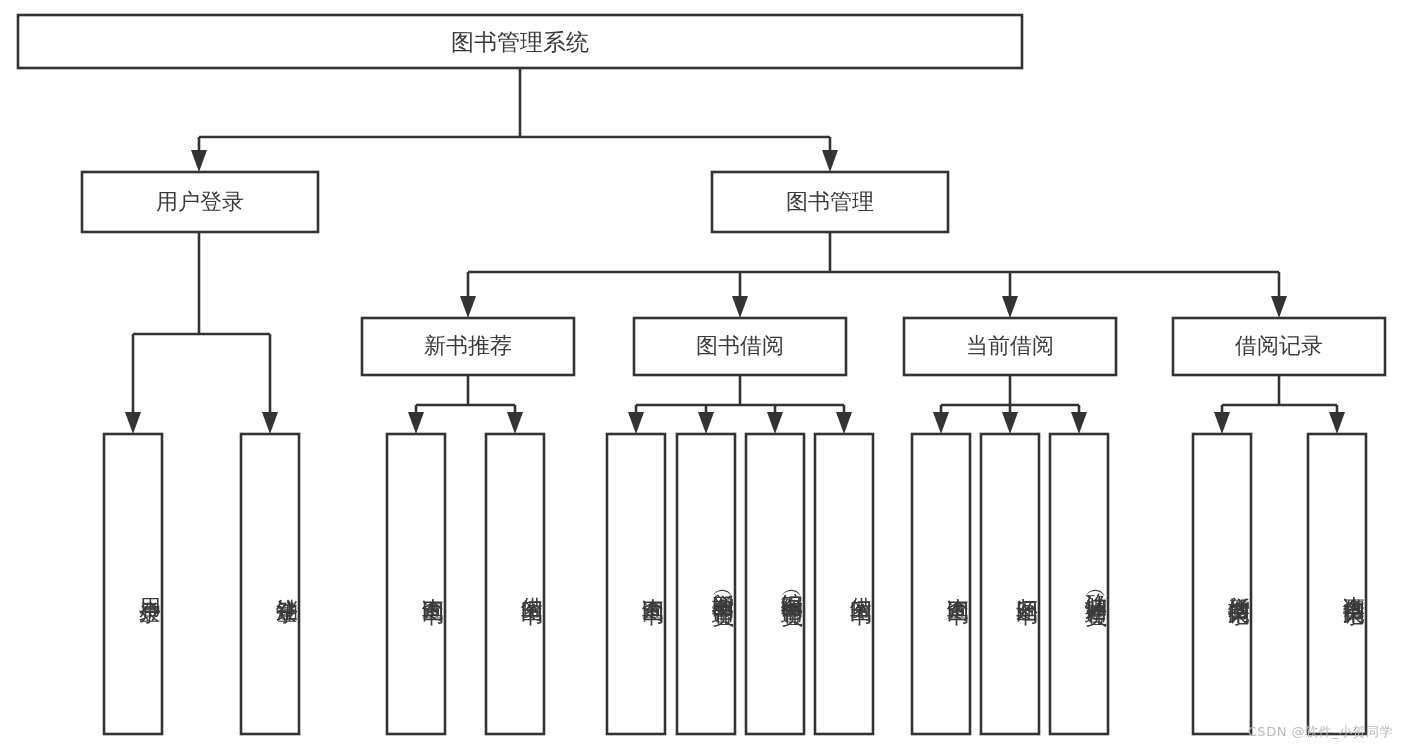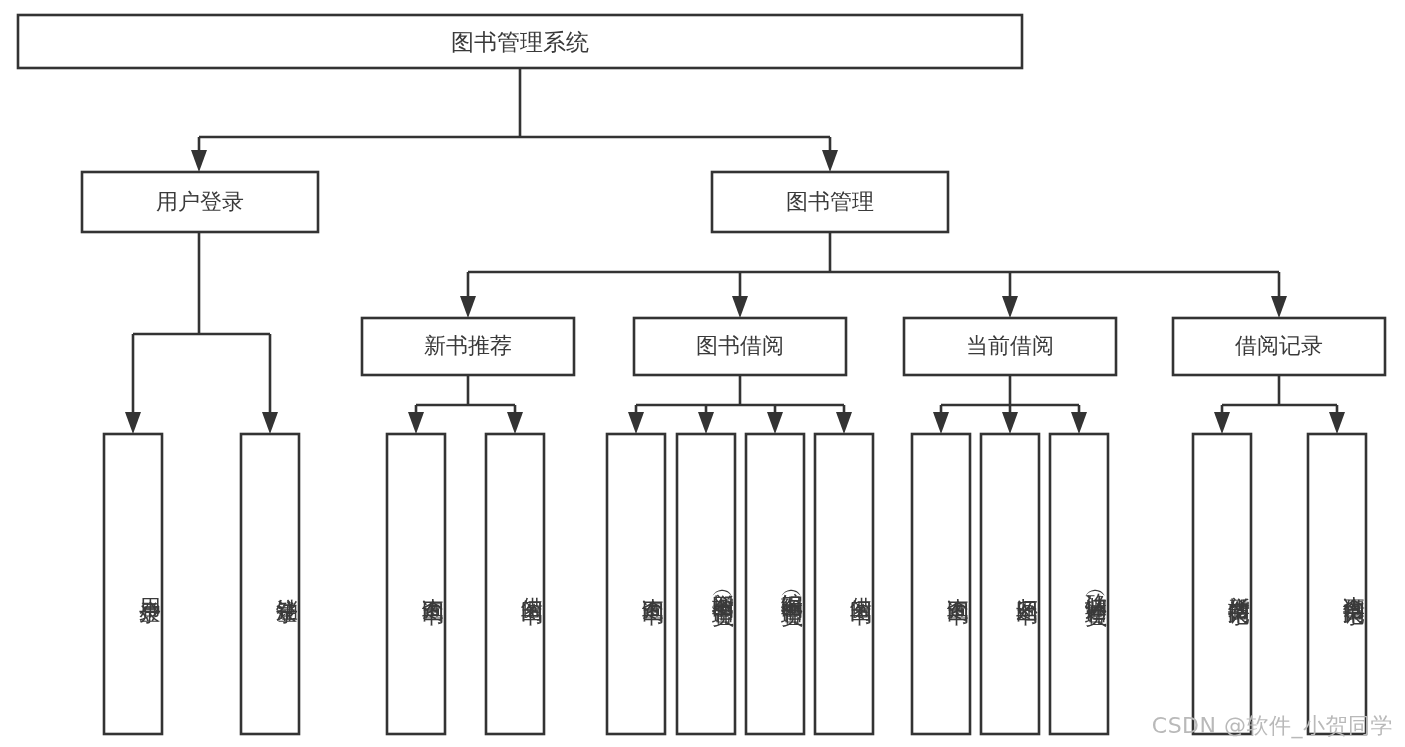--- a/index.html
+++ b/index.html
@@ -70,21 +70,21 @@
     white-space: nowrap;
     text-align: center;
     pointer-events: none;
   }
   .watermark {
     position: absolute;
     right: 12px;
     bottom: 6px;
     color: #b9b9b9;
     font-family: "DejaVu Sans", "Liberation Sans", sans-serif;
-    font-size: 22px;
+    font-size: 13px;
     letter-spacing: 0.5px;
     white-space: nowrap;
   }
 </style>
 </head>
 <body>
 
 <div id="diagram-root">
 
   <svg class="diagram-canvas" viewBox="0 0 1405 747">

